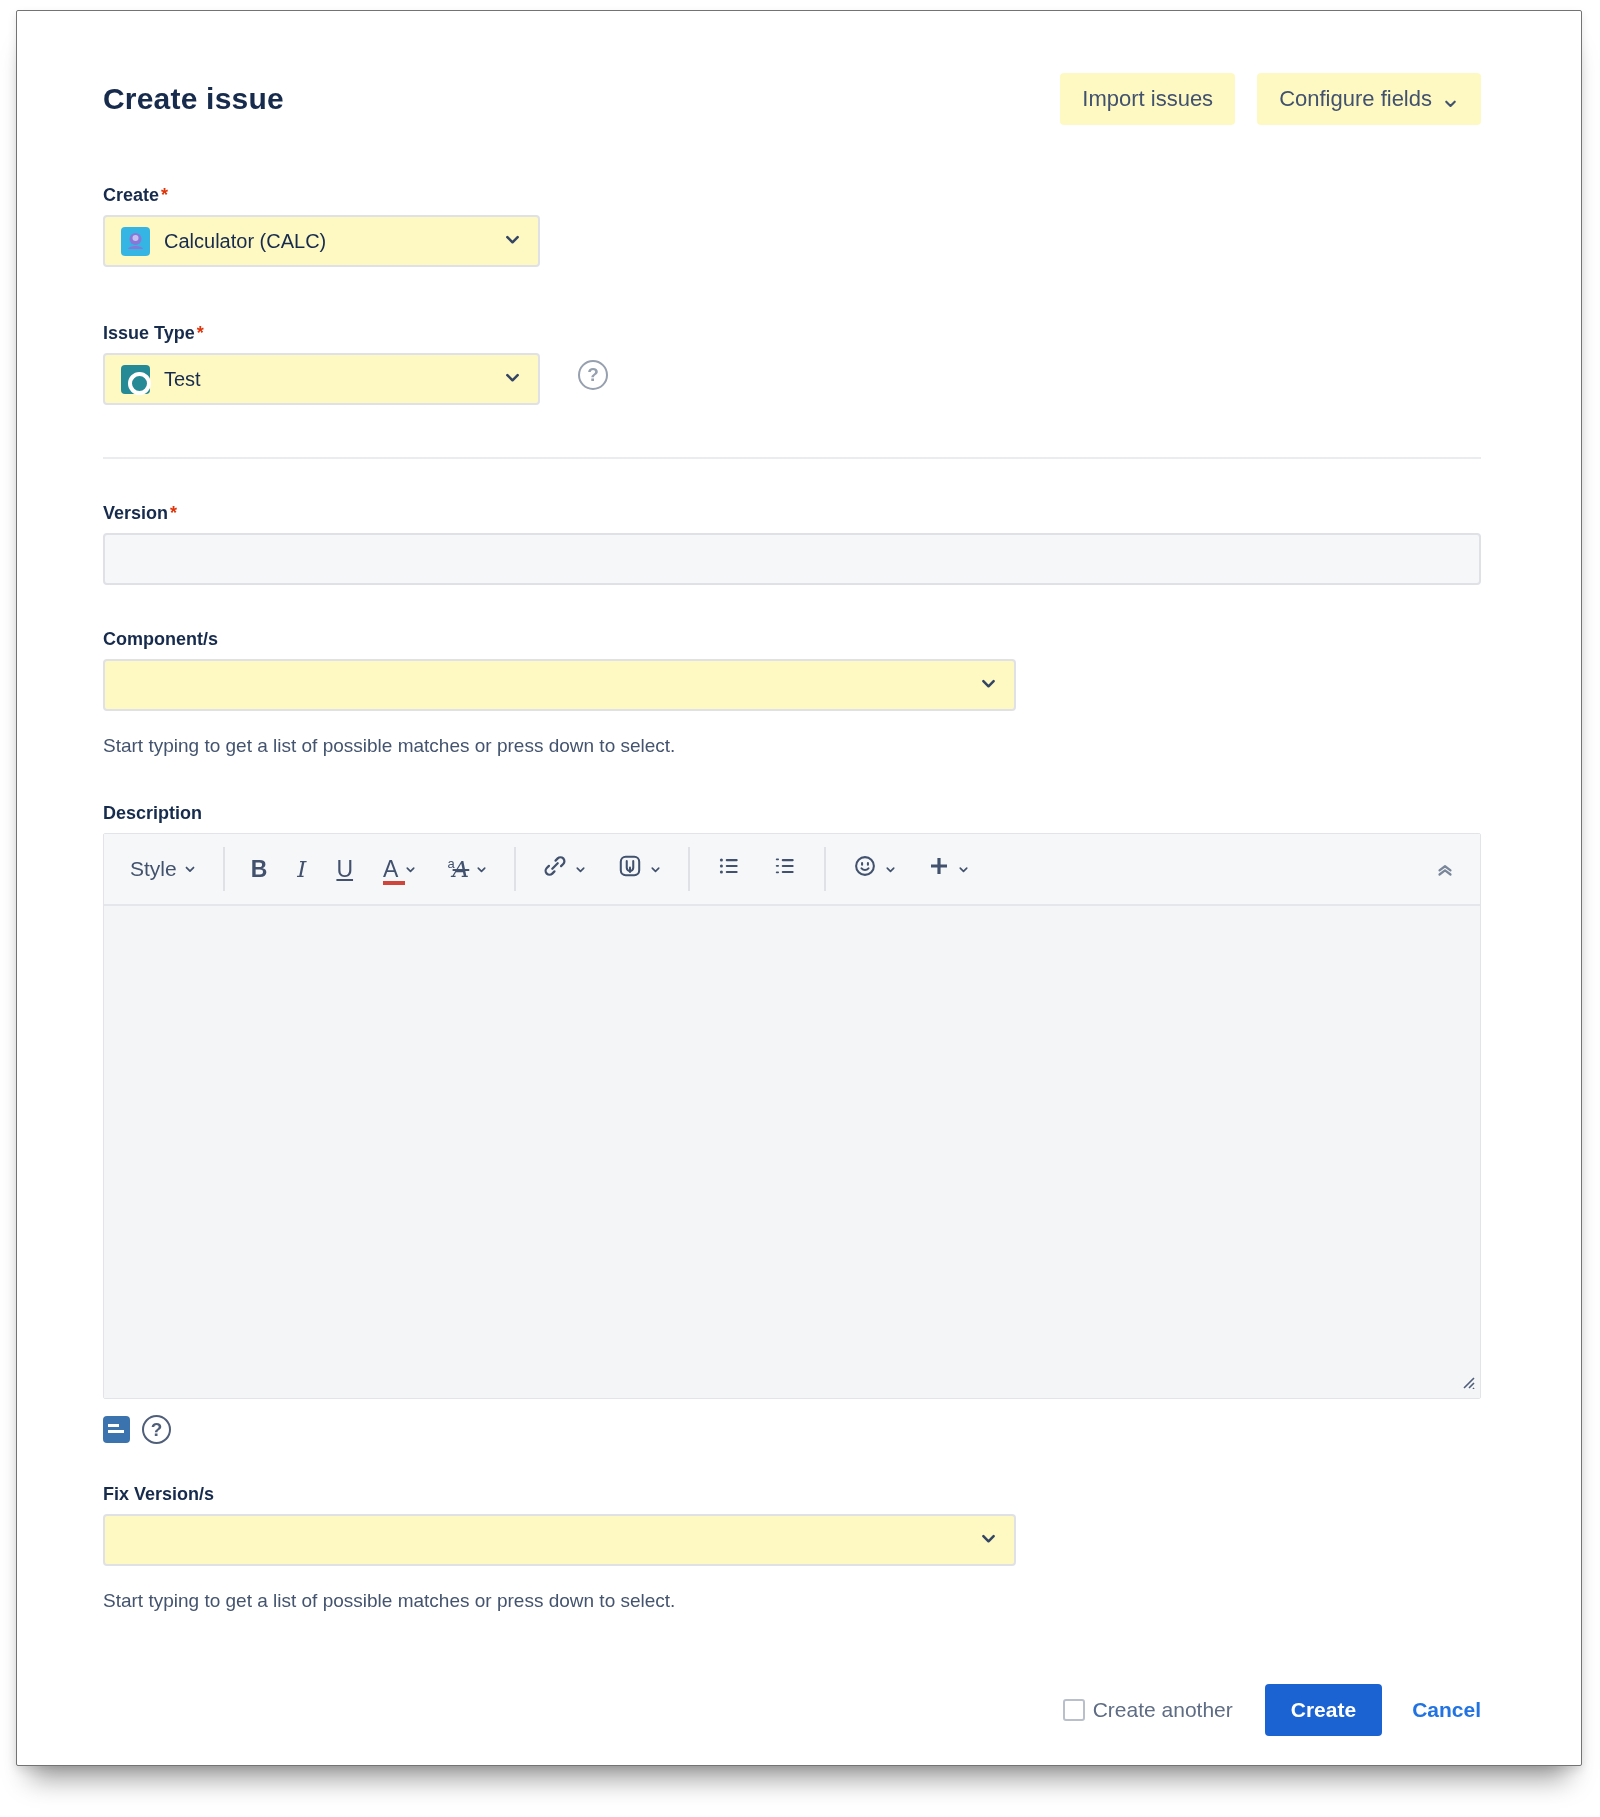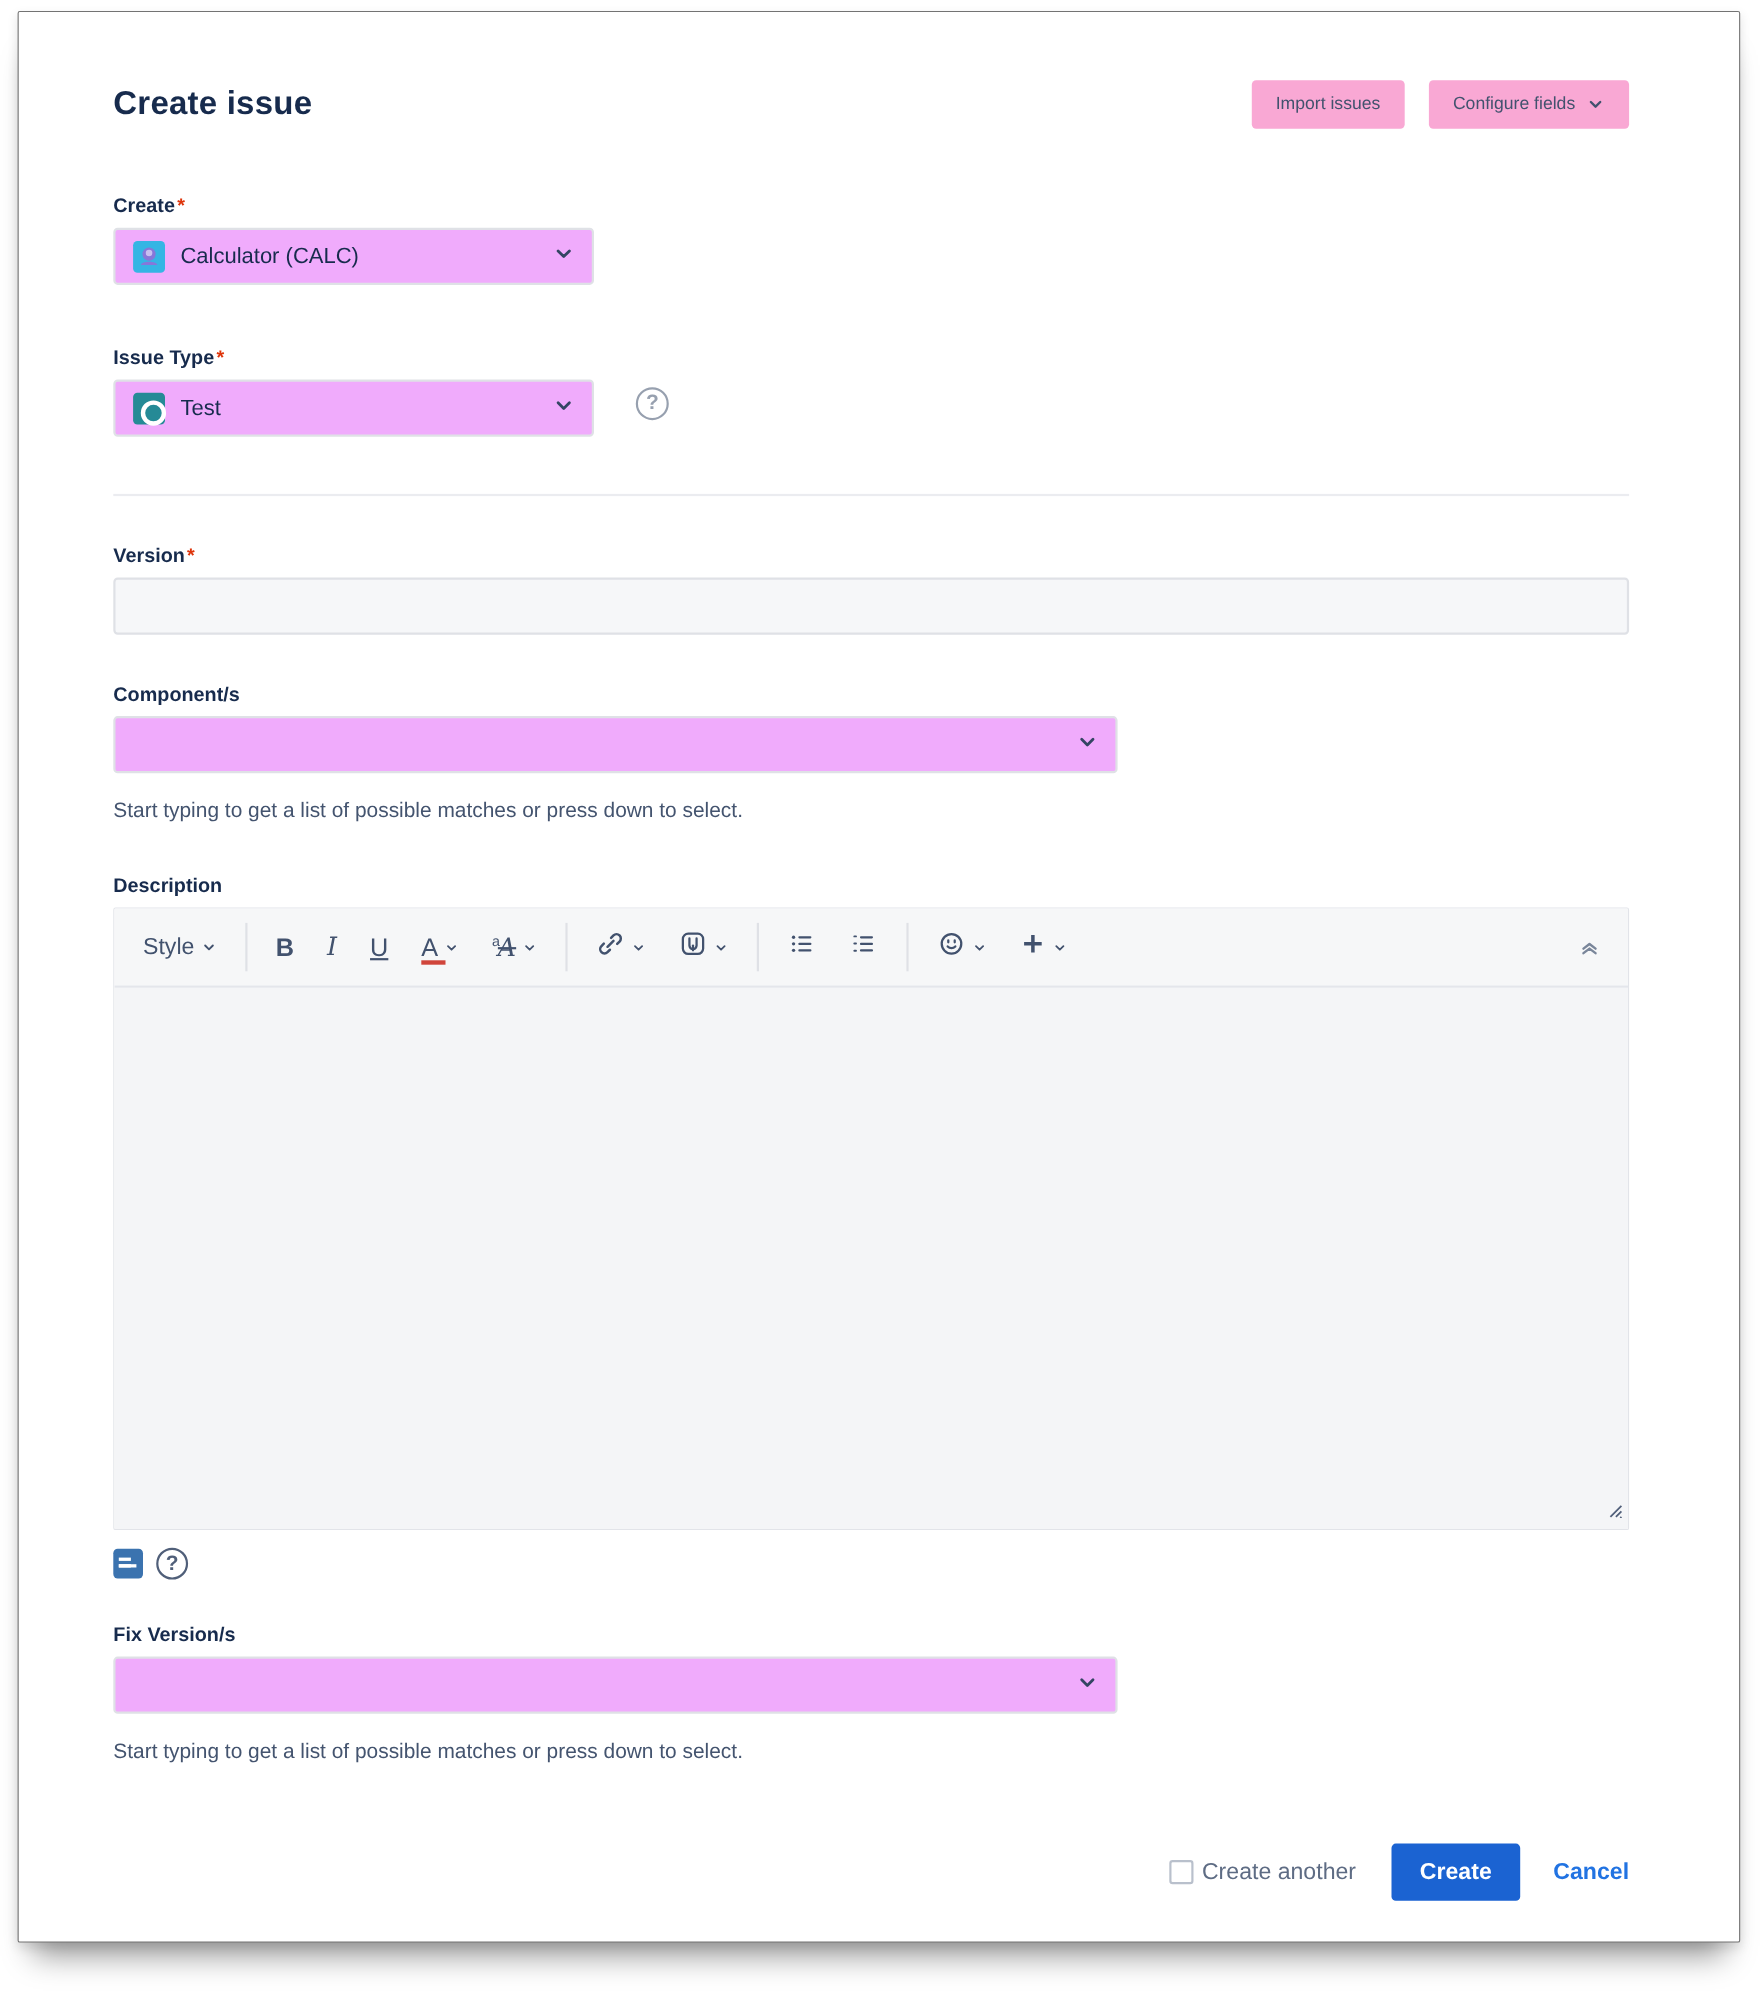--- a/index.html
+++ b/index.html
@@ -9,30 +9,30 @@
     background:#fff; border:1px solid #737373; border-radius:2px;
     box-shadow: 0 26px 26px -14px rgba(0,0,0,0.40), 0 4px 10px rgba(0,0,0,0.10);
     padding: 0 100px 0 86px;
     overflow:hidden;
   }
   
   .hdr { display:flex; align-items:center; justify-content:space-between; margin-top:62px; }
   .page-title { font-size:30px; font-weight:700; color:#172B4D; letter-spacing:0.2px; }
   .hdr-btns { display:flex; gap:22px; }
   .gray-btn {
-    background:#f9a8d4; color:#42526E; border:none; border-radius:4px;
-    font-size:16px; padding:13px 22px; display:flex; align-items:flex-start; gap:10px;
+    background:#fef9c3; color:#42526E; border:none; border-radius:4px;
+    font-size:22px; padding:13px 22px; display:flex; align-items:flex-end; gap:10px;
     font-family:inherit; cursor:pointer;
   }
   .chev { display:inline-flex; color:#42526E; }
   
   .field-label { font-size:18px; font-weight:700; color:#172B4D; }
   .req { color:#DE350B; font-size:18px; font-weight:700; margin-left:2px; }
   .select {
-    margin-top:9px; height:52px; background:#f0abfc; border:2px solid #DFE1E6; border-radius:4px;
+    margin-top:9px; height:52px; background:#fef9c3; border:2px solid #DFE1E6; border-radius:4px;
     display:flex; align-items:center; padding:0 16px; cursor:pointer;
   }
   .select .sel-text { font-size:20px; color:#172B4D; margin-left:14px; }
   .select .spacer { flex:1; }
   .sel-chev { color:#344563; }
   .w-project { width:437px; }
   .w-medium { width:913px; }
   .avatar {
     width:29px; height:29px; border-radius:4px; background:#35B5E4; position:relative; flex:none;
   }

